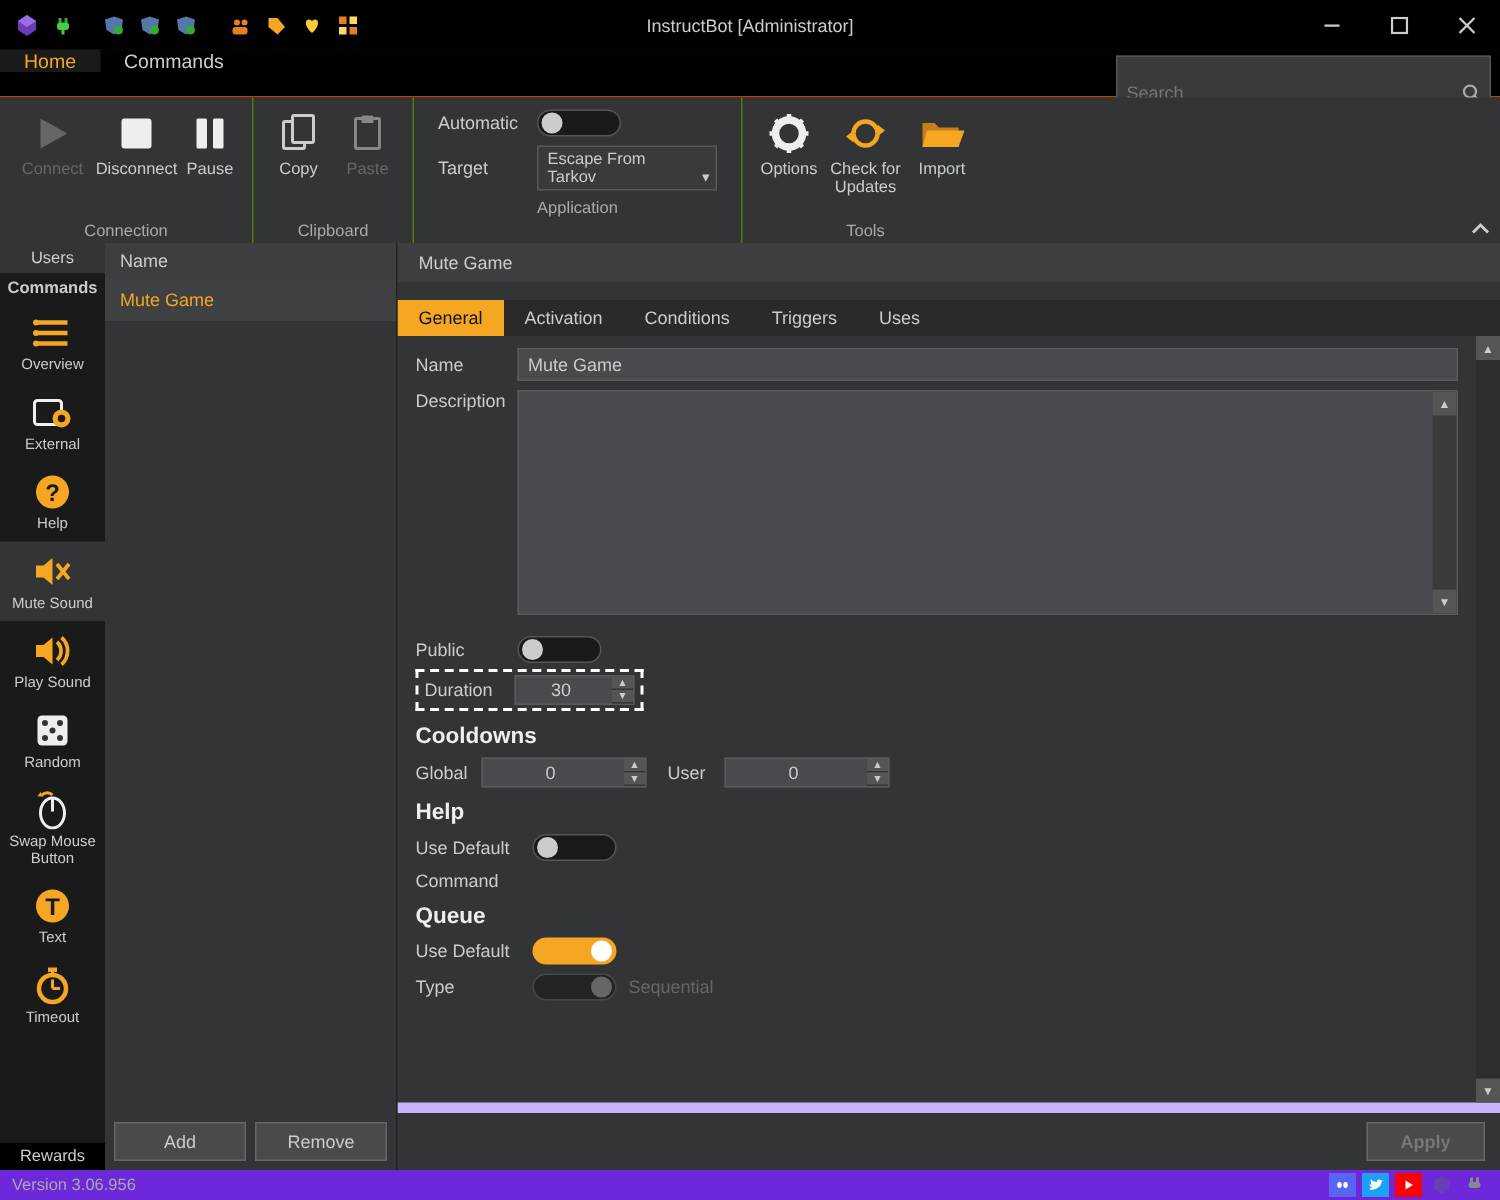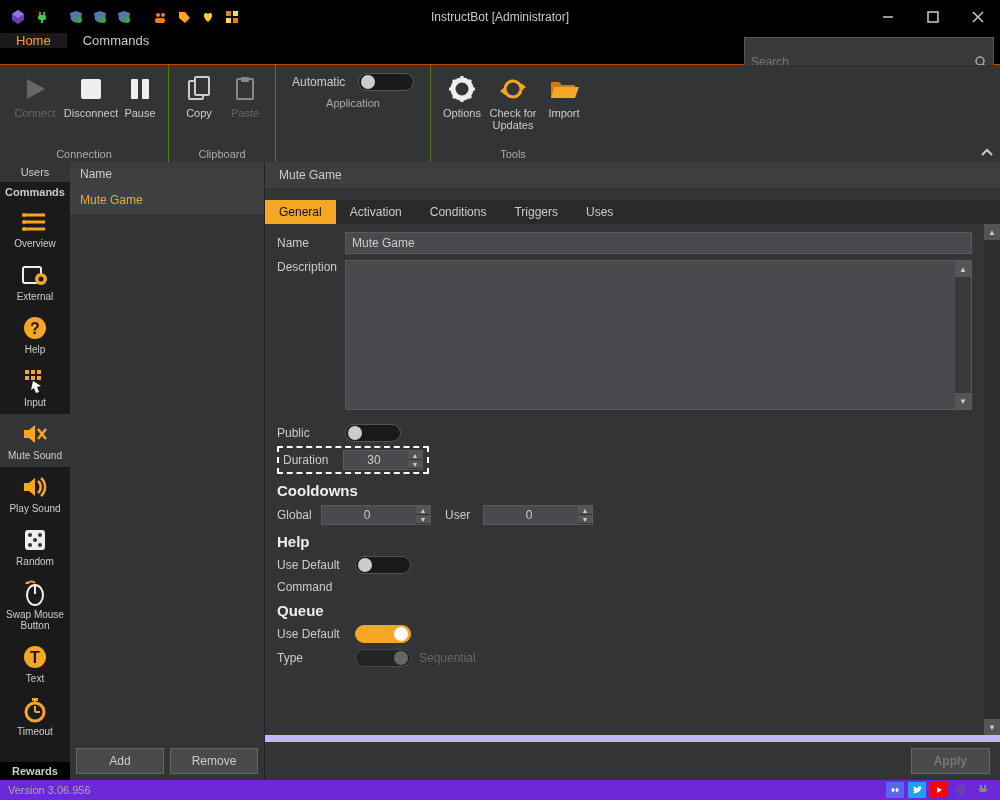--- a/index.html
+++ b/index.html
@@ -38,21 +38,21 @@
 .ribbon-collapse { position: absolute; right: 6px; bottom: 4px; color: #ccc; cursor: pointer; }
 
 .content { position: absolute; top: 162px; left: 0; right: 0; bottom: 20px; display: flex; }
 .leftbar { width: 70px; background: #1a1a1a; display: flex; flex-direction: column; }
 .leftbar-tab { padding: 4px 0; text-align: center; font-size: 11px; color: #ccc; cursor: pointer; background: #333436; }
 .leftbar-tab.active { background: #1a1a1a; color: #ccc; font-weight: bold; }
 .leftbar-item { display: flex; flex-direction: column; align-items: center; padding: 6px 2px; cursor: pointer; }
 .leftbar-item .icon { width: 32px; height: 28px; display: flex; align-items: center; justify-content: center; }
 .leftbar-item .lbl { font-size: 10px; color: #ccc; text-align: center; line-height: 11px; margin-top: 2px; }
 .leftbar-item.active { background: #333436; }
-.leftbar-bottom-tab { margin-top: auto; background: #000; color: #ccc; font-size: 11px; text-align: center; padding: 3px 0; font-weight: bold; }
+.leftbar-bottom-tab { margin-top: auto; background: #000; color: #ccc; font-size: 11px; text-align: center; padding: 3px 0; font-weight: normal; }
 
 .mid-panel { width: 195px; background: #333436; display: flex; flex-direction: column; border-right: 1px solid #222; }
 .mid-header { background: #3d3e40; padding: 5px 10px; font-size: 12px; color: #ccc; }
 .mid-list { flex: 1; }
 .mid-item { padding: 7px 10px; font-size: 12px; color: #f5a623; background: #3f4042; cursor: pointer; }
 .mid-buttons { display: flex; gap: 6px; padding: 6px; }
 .mid-btn { flex: 1; background: #4a4a4a; border: 1px solid #666; color: #ccc; padding: 5px 0; text-align: center; cursor: pointer; font-size: 12px; }
 
 .main { flex: 1; background: #333436; display: flex; flex-direction: column; position: relative; overflow: hidden; }
 .main-header { padding: 6px 14px; background: #3d3e40; font-size: 12px; color: #ccc; }
@@ -248,20 +248,24 @@
   </div>
 
   <div class="ribbon-group">
     <div class="ribbon-form">
       <div class="ribbon-row">
         <div class="rlabel">Automatic</div>
         <div class="toggle">
             <div class="knob"></div>
           </div>
       </div>
+      <div class="ribbon-row">
+        <div class="rlabel">Target</div>
+        <div class="dropdown">Escape From Tarkov</div>
+      </div>
     </div>
     <div class="ribbon-group-label">Application</div>
   </div>
 
   <div class="ribbon-group" style="border-right:none">
     <div class="ribbon-group-content">
       <div class="ribbon-btn" style="width:46px">
         <div class="icon">
             <svg width="28" height="28">
               <circle cx="14" cy="14" r="9" fill="none" stroke="#eee" stroke-width="5"></circle>
@@ -342,34 +346,20 @@
     </div>
     <div class="leftbar-item">
       <div class="icon">
           <svg width="26" height="26">
             <circle cx="13" cy="13" r="11" fill="#f5a623"></circle>
             <text x="13" y="19" text-anchor="middle" font-size="16" font-weight="bold" fill="#1a1a1a">?</text>
           </svg>
         </div>
       <div class="lbl">Help</div>
     </div>
-    <div class="leftbar-item">
-      <div class="icon">
-          <svg width="28" height="26">
-            <rect x="4" y="2" width="4" height="4" fill="#f5a623"></rect>
-            <rect x="10" y="2" width="4" height="4" fill="#f5a623"></rect>
-            <rect x="16" y="2" width="4" height="4" fill="#f5a623"></rect>
-            <rect x="4" y="8" width="4" height="4" fill="#f5a623"></rect>
-            <rect x="10" y="8" width="4" height="4" fill="#f5a623"></rect>
-            <rect x="16" y="8" width="4" height="4" fill="#f5a623"></rect>
-            <polygon points="12,13 20,18 16,19 18,24 15,25 13,20 10,22" fill="#fff"></polygon>
-          </svg>
-        </div>
-      <div class="lbl">Input</div>
-    </div>
     <div class="leftbar-item active">
       <div class="icon">
           <svg width="28" height="24">
             <polygon points="3,8 8,8 14,3 14,21 8,16 3,16" fill="#f5a623"></polygon>
             <line x1="17" y1="7" x2="25" y2="17" stroke="#f5a623" stroke-width="2.5"></line>
             <line x1="25" y1="7" x2="17" y2="17" stroke="#f5a623" stroke-width="2.5"></line>
           </svg>
         </div>
       <div class="lbl">Mute Sound</div>
     </div>

